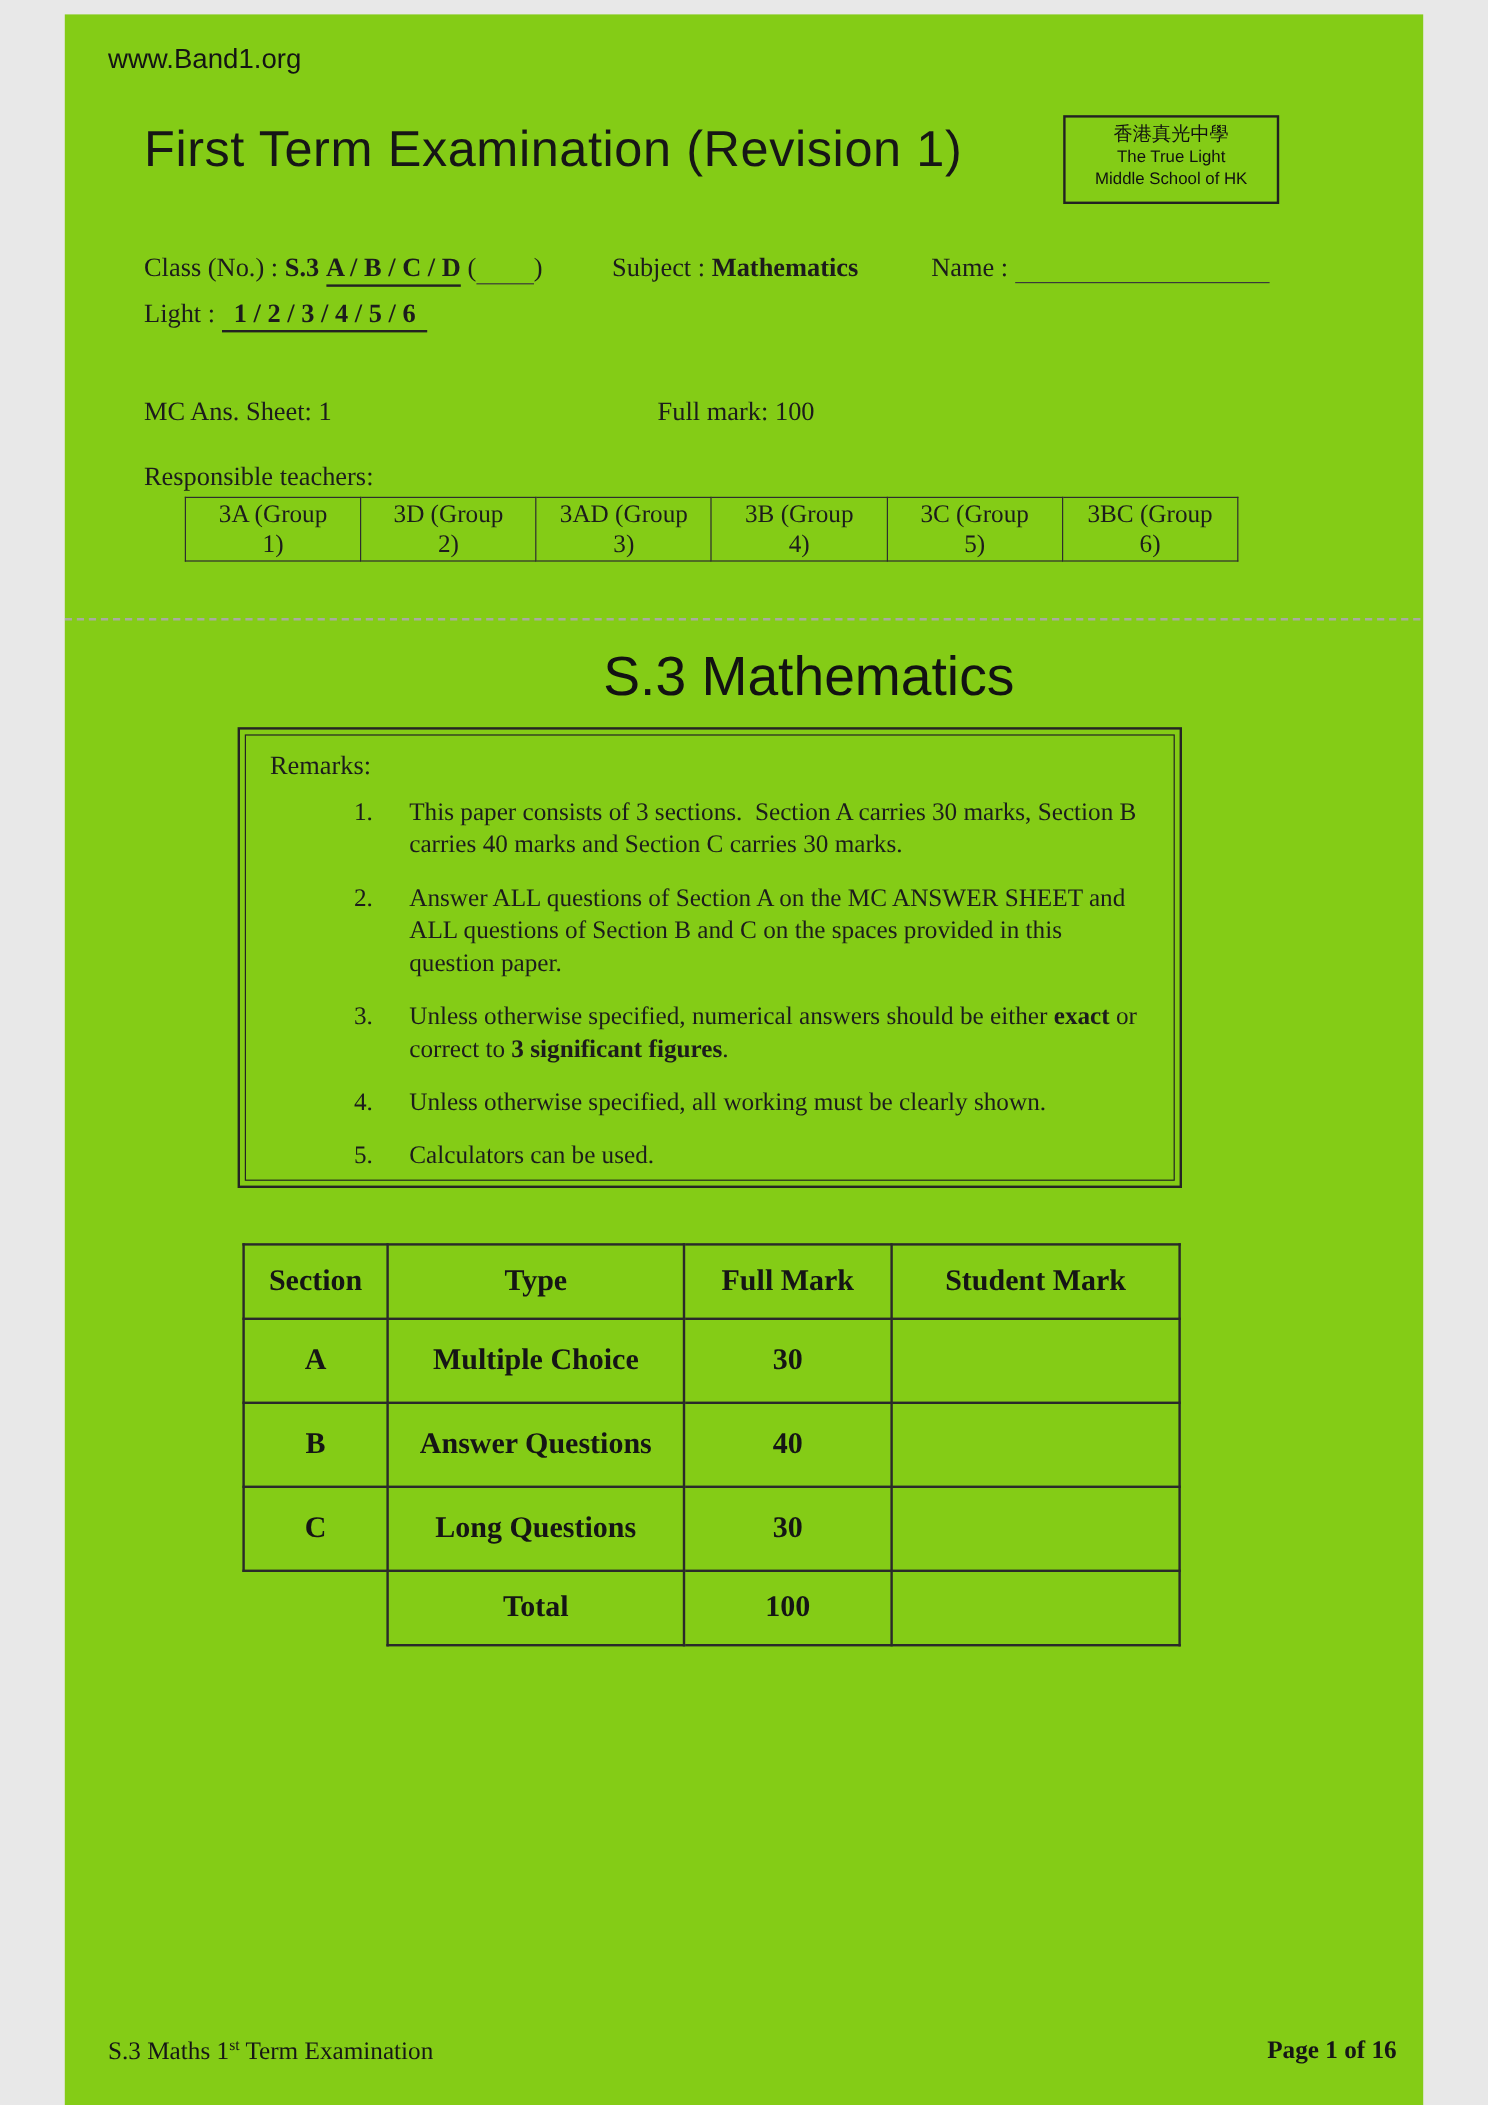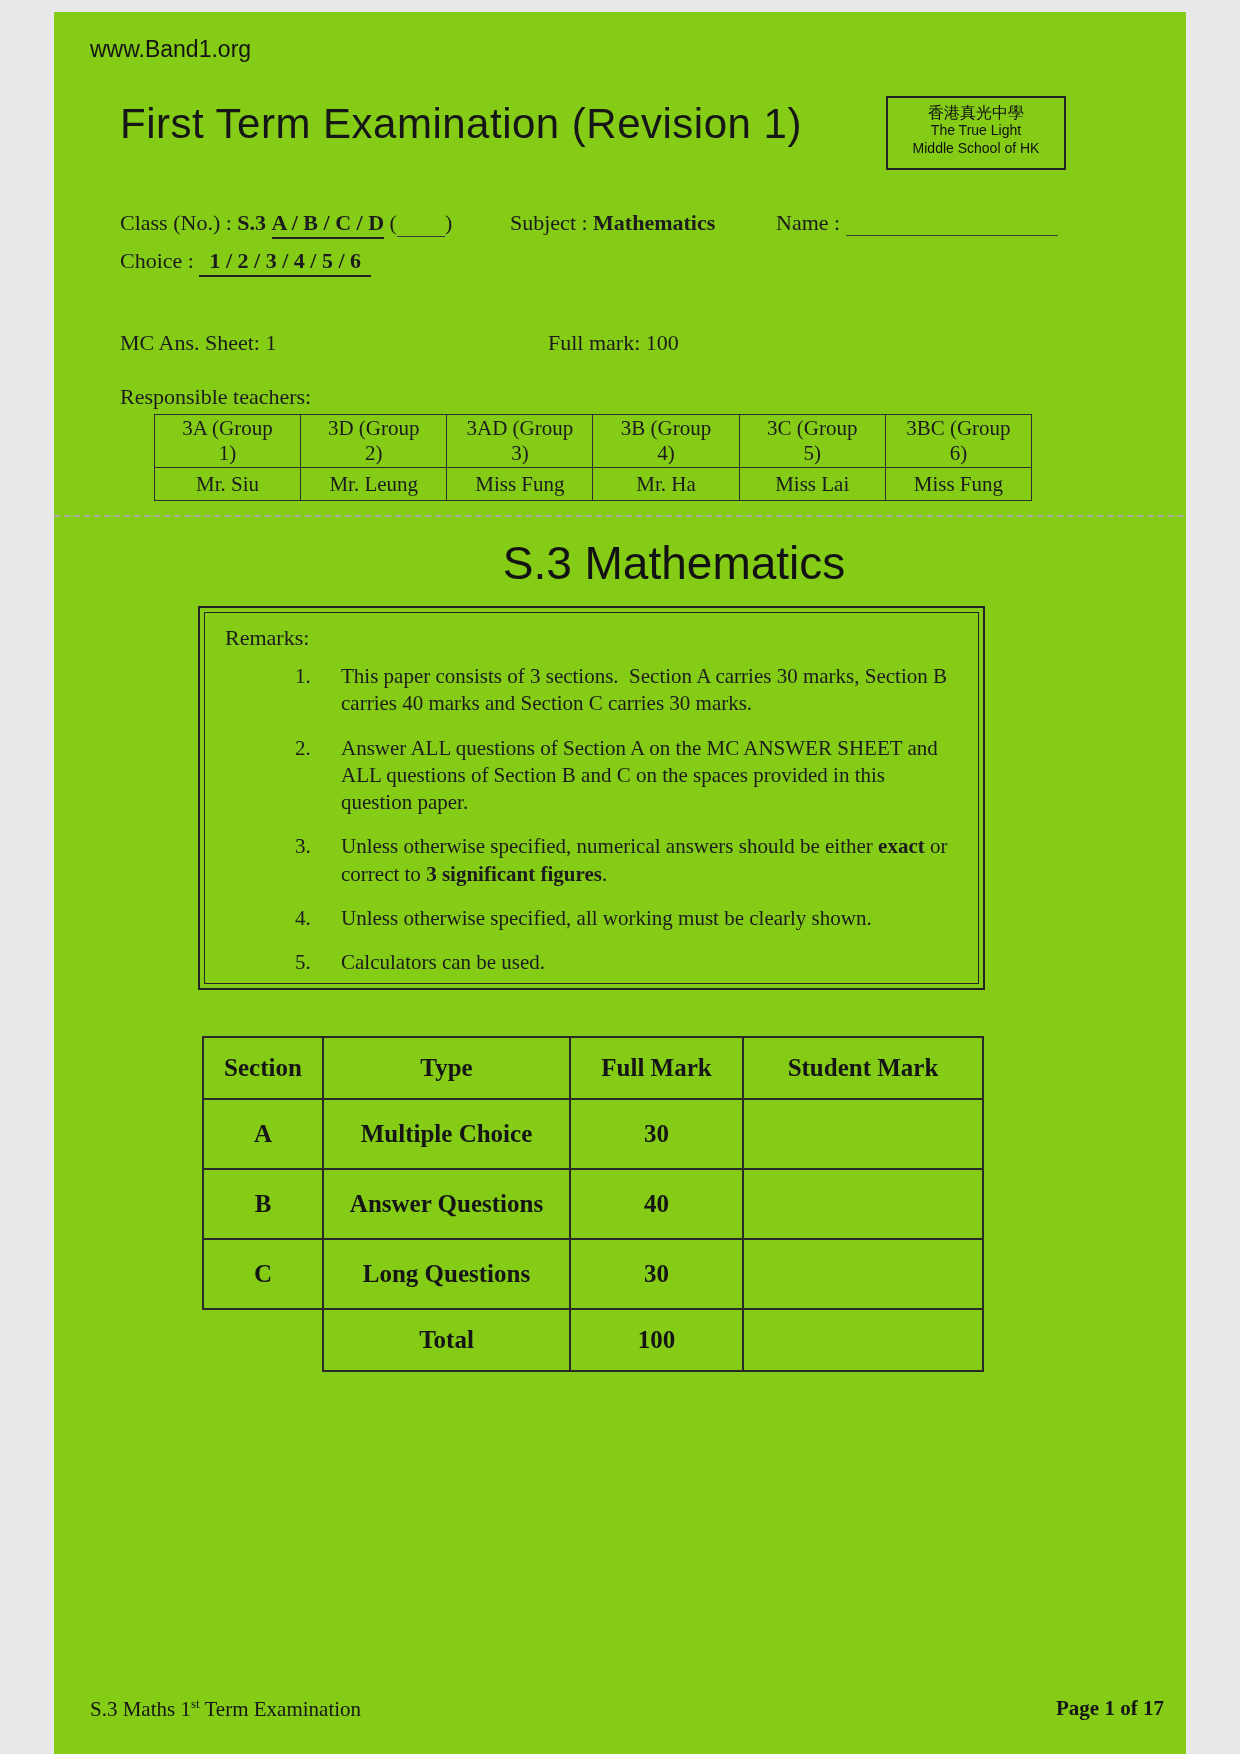--- a/index.html
+++ b/index.html
@@ -94,21 +94,21 @@
       <span class="b">Mathematics</span>
     </span>
     <span class="item" style="left:656px;">
       <span>Name :</span>
       <span class="blank name"></span>
     </span>
   </div>
 
   <div class="abs info-row" style="top:236px;">
     <span class="item" style="left:0;">
-      <span>Choice :</span>
+      <span>Light :</span>
       <span class="b u" style="padding-left:10px; padding-right:10px;">1 / 2 / 3 / 4 / 5 / 6</span>
     </span>
   </div>
 
 
   <div class="abs info-row" style="top:318px;">
     <span class="item" style="left:0;">MC Ans. Sheet: 1</span>
     <span class="item" style="left:428px;">Full mark: 100</span>
   </div>
 
@@ -117,28 +117,20 @@
   <div class="abs teachers-wrap">
     <table class="teachers">
       <tbody>
           <tr>
         <td>3A (Group 1)</td>
         <td>3D (Group 2)</td>
         <td>3AD (Group 3)</td>
         <td>3B (Group 4)</td>
         <td>3C (Group 5)</td>
         <td>3BC (Group 6)</td>
-      </tr>
-      <tr>
-        <td>Mr. Siu</td>
-        <td>Mr. Leung</td>
-        <td>Miss Fung</td>
-        <td>Mr. Ha</td>
-        <td>Miss Lai</td>
-        <td>Miss Fung</td>
       </tr>
     </tbody>
       </table>
   </div>
 
   <div class="abs dashed-divider"></div>
 
   <div class="abs section-heading">S.3 Mathematics</div>
 
   <div class="abs remarks-box">
@@ -211,17 +203,17 @@
         <td>100</td>
         <td></td>
       </tr>
     </tbody>
       </table>
   </div>
 
   <div class="abs footer-left">
     <span>S.3 Maths 1</span><sup>st</sup><span> Term Examination</span>
   </div>
-  <div class="abs footer-right">Page 1 of 17</div>
+  <div class="abs footer-right">Page 1 of 16</div>
 
   <div class="abs bottom-edge"></div>
 
 </div>
 
 </body></html>

